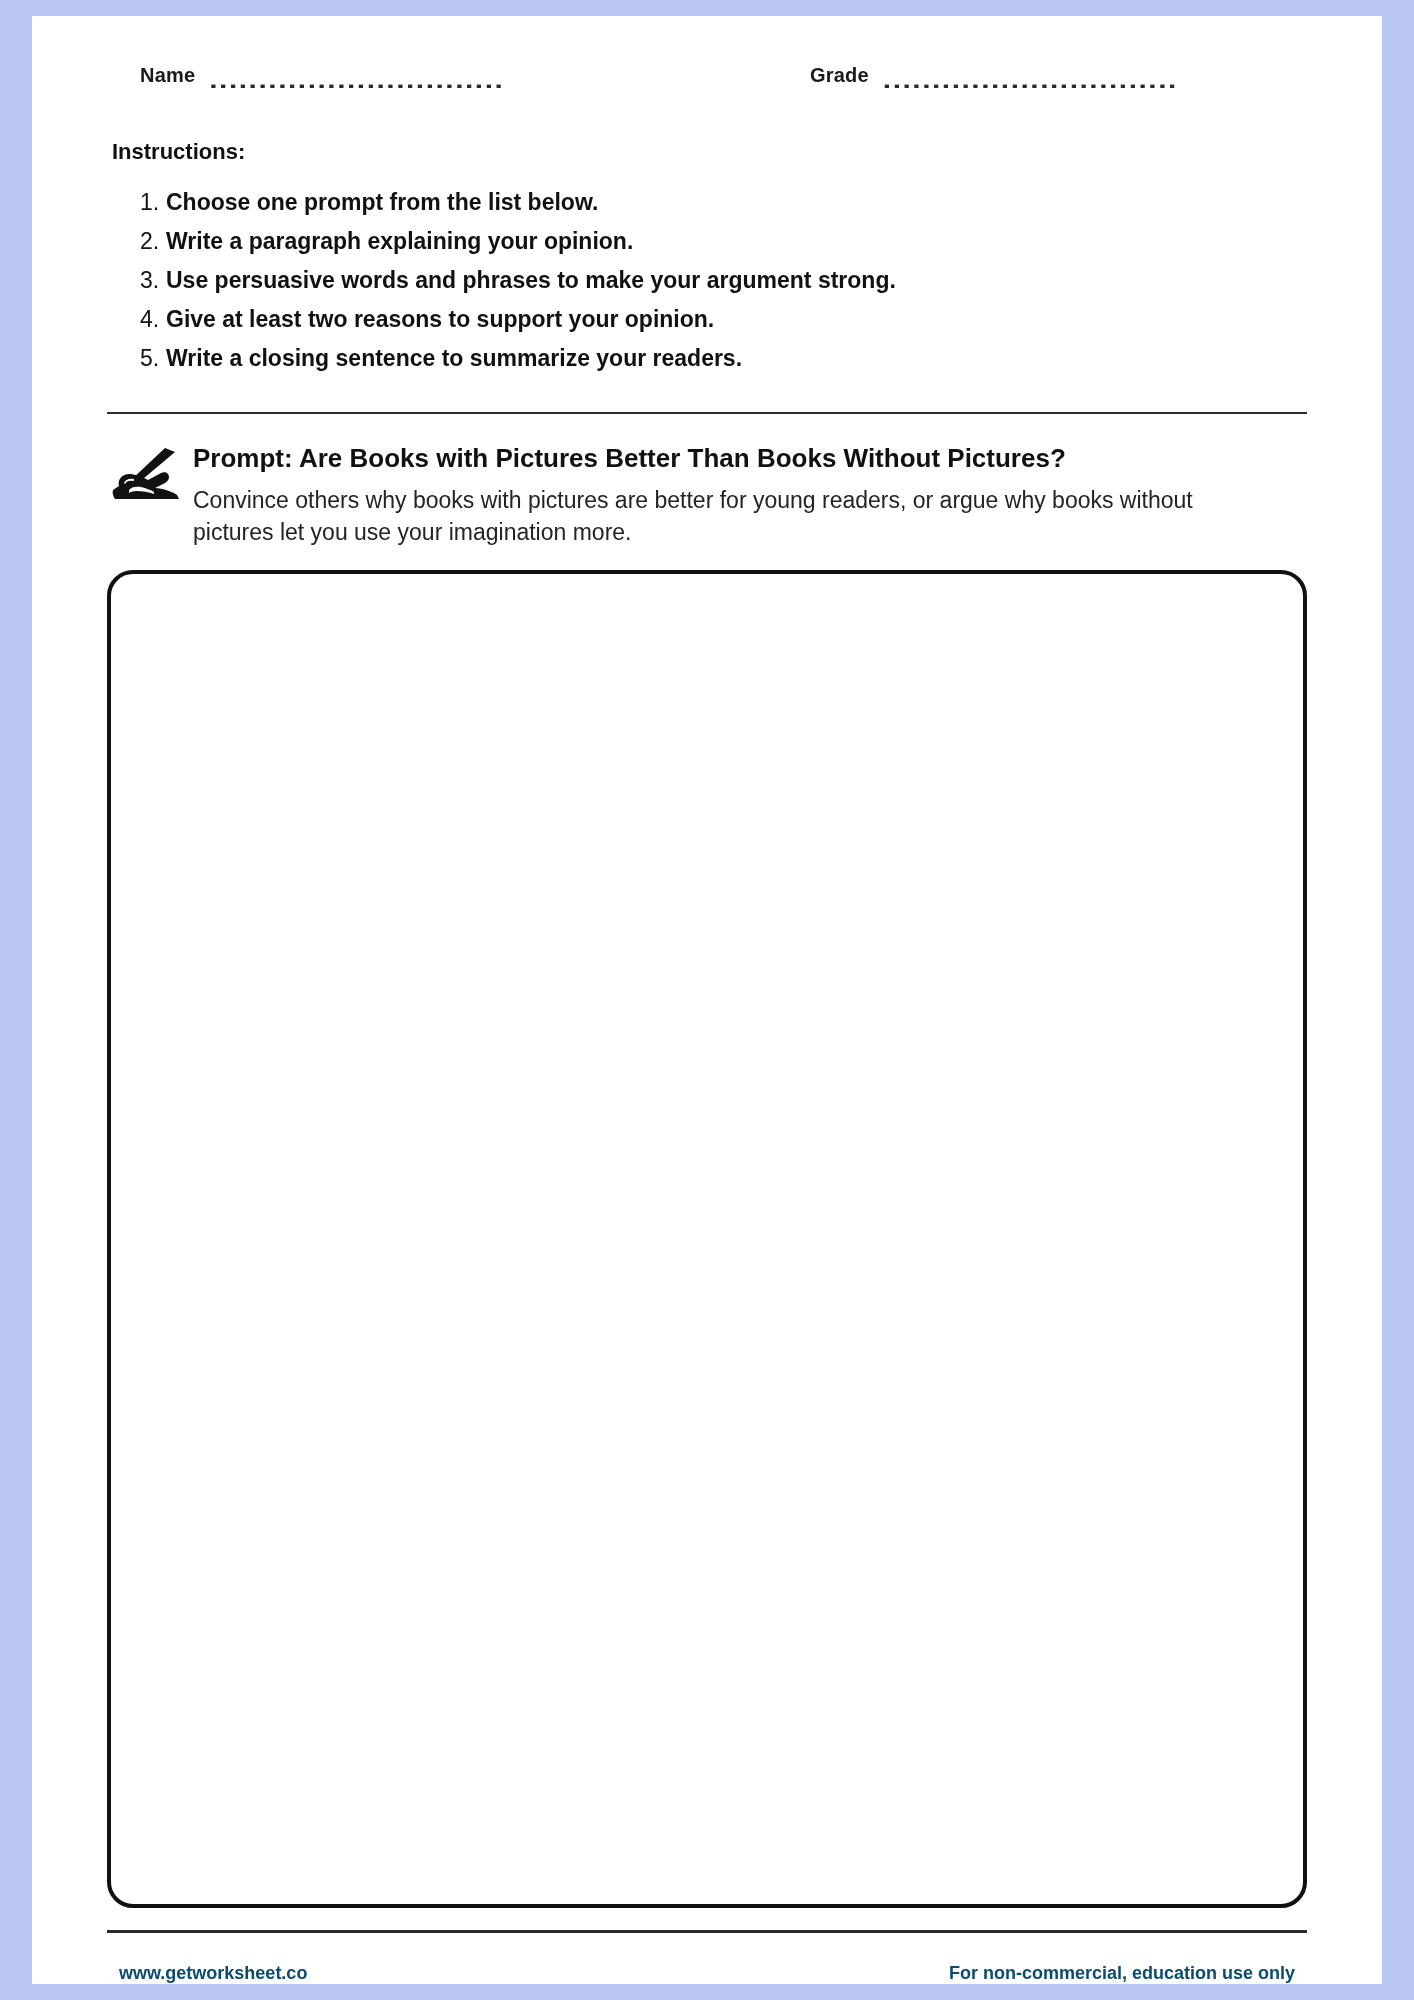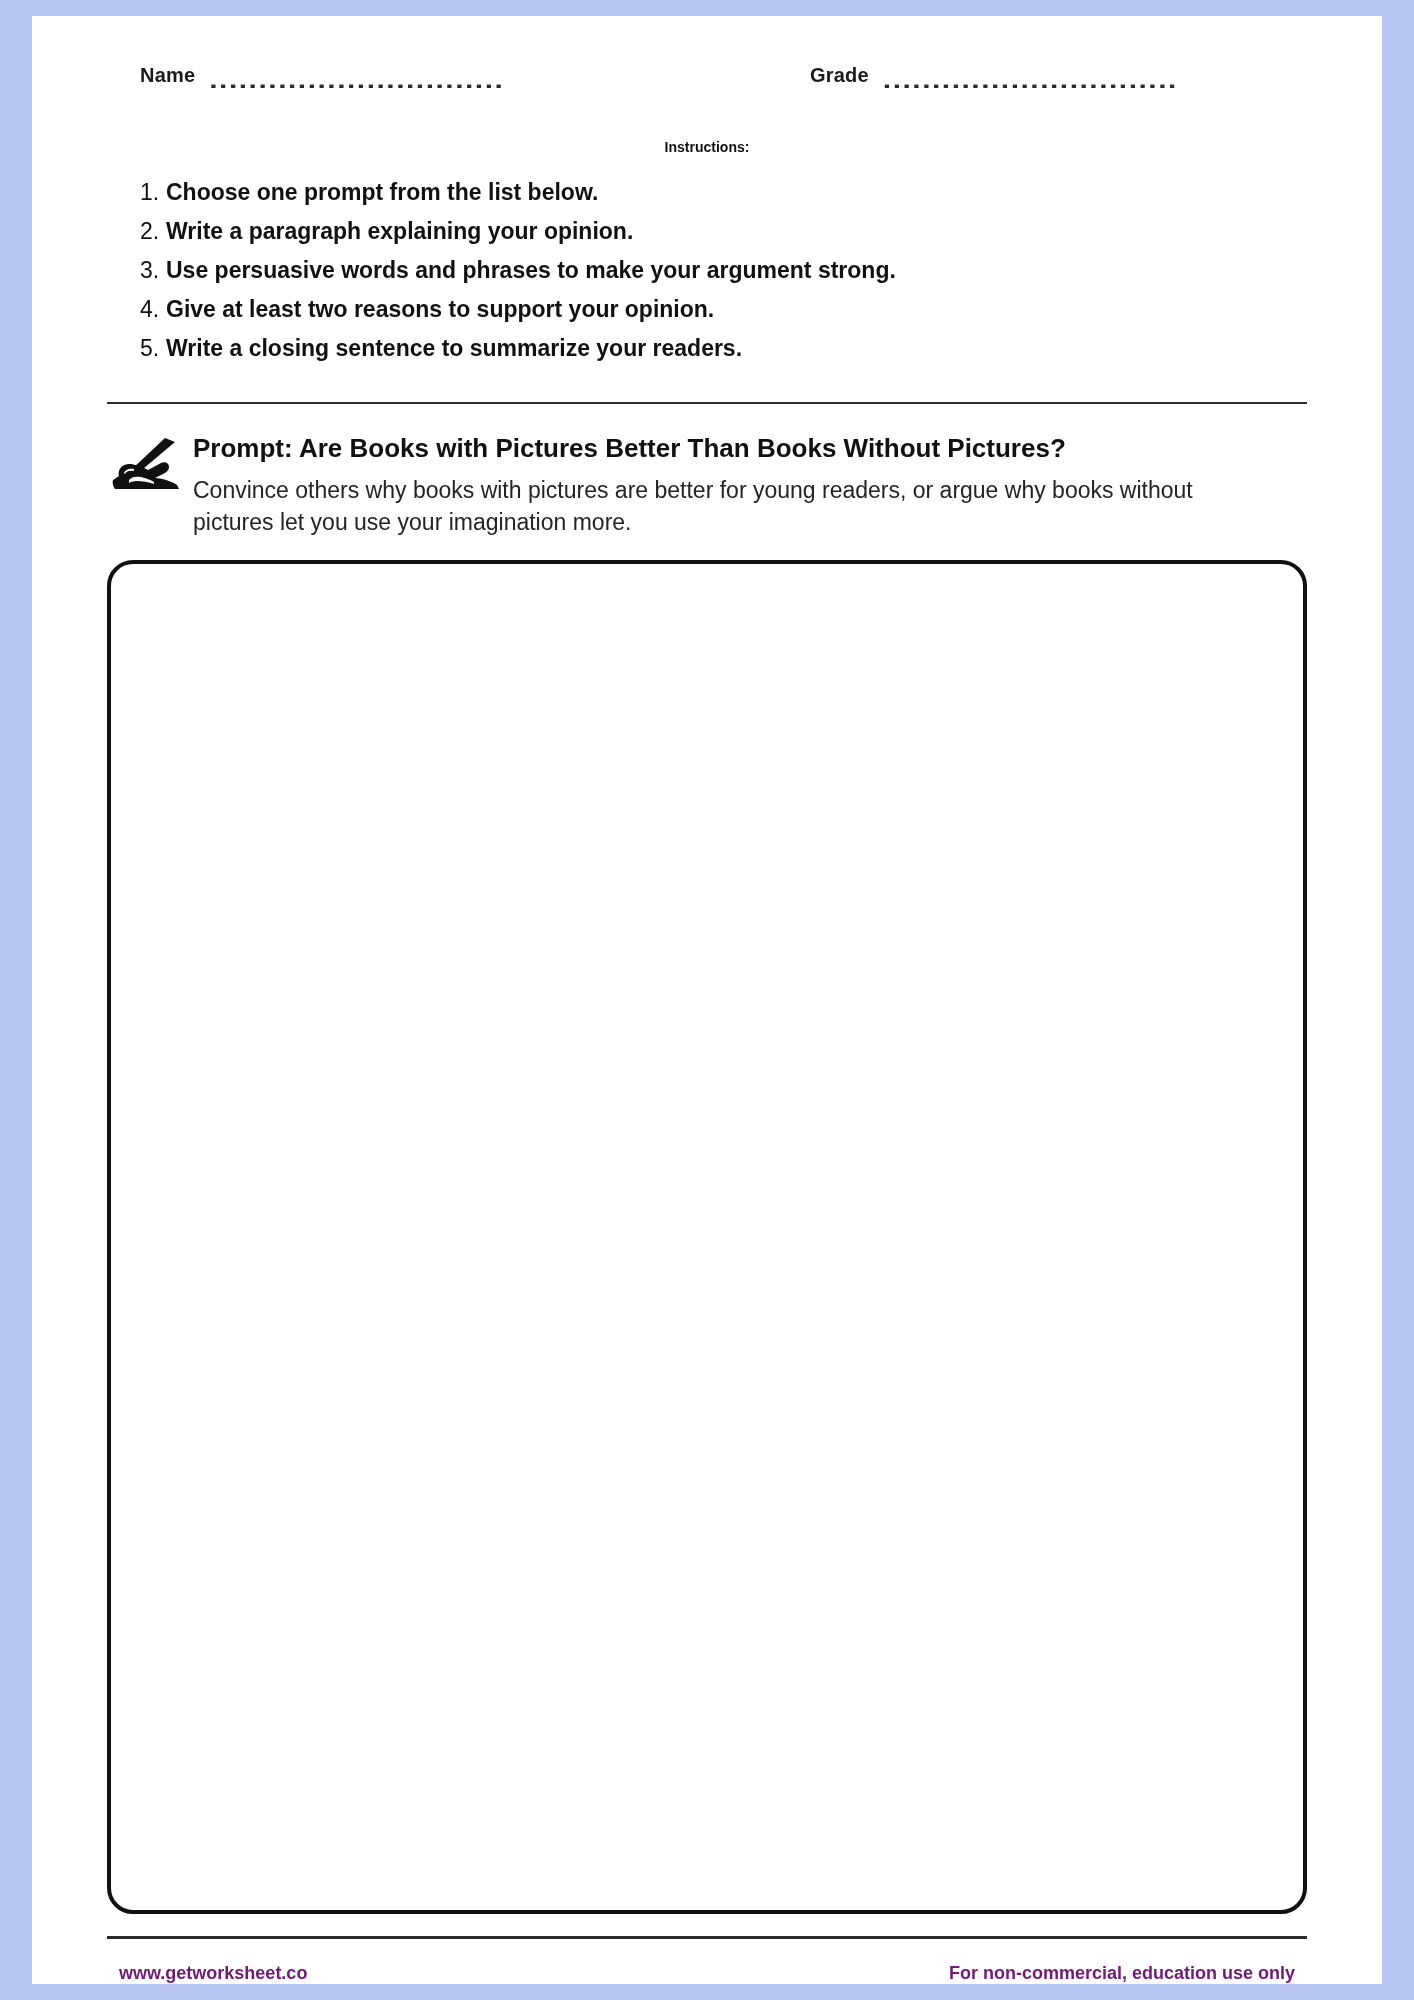--- a/index.html
+++ b/index.html
@@ -73,25 +73,24 @@
     color:#0d0d0d;
     letter-spacing:-0.5px;
     margin-top:42px;
     line-height:1.1;
   }
 
   
   #instructions-block { margin-top:52px; padding:0 5px; }
 
   #instructions-heading {
-    font-size:14px;
+    font-size:22px;
     font-weight:700;
     color:#111;
     margin-bottom:22px;
-    text-align:center;
   }
 
   #instructions-list {
     list-style:none;
     counter-reset:ins;
     padding-left:28px;
   }
   #instructions-list li {
     counter-increment:ins;
     font-size:23px;
@@ -162,24 +161,24 @@
   #footer-divider {
     height:3px;
     background:#2b2b2b;
     margin-top:22px;
     width:100%;
   }
   #page-footer {
     display:flex;
     justify-content:space-between;
     align-items:center;
-    padding:24px 12px 0 12px;
+    padding:30px 12px 0 12px;
     font-size:18px;
     font-weight:700;
-    color:#701a75;
+    color:#0c4a6e;
   }
 </style>
 </head>
 <body>
 
 <div id="page-sheet">
 
   <div id="header-fields">
 
     <div class="field-group name-group">

